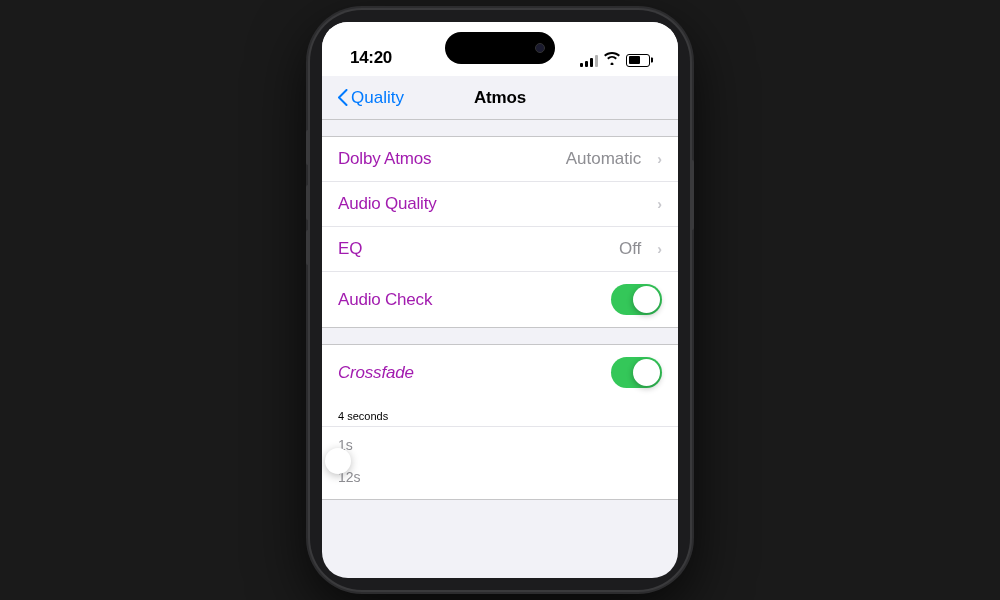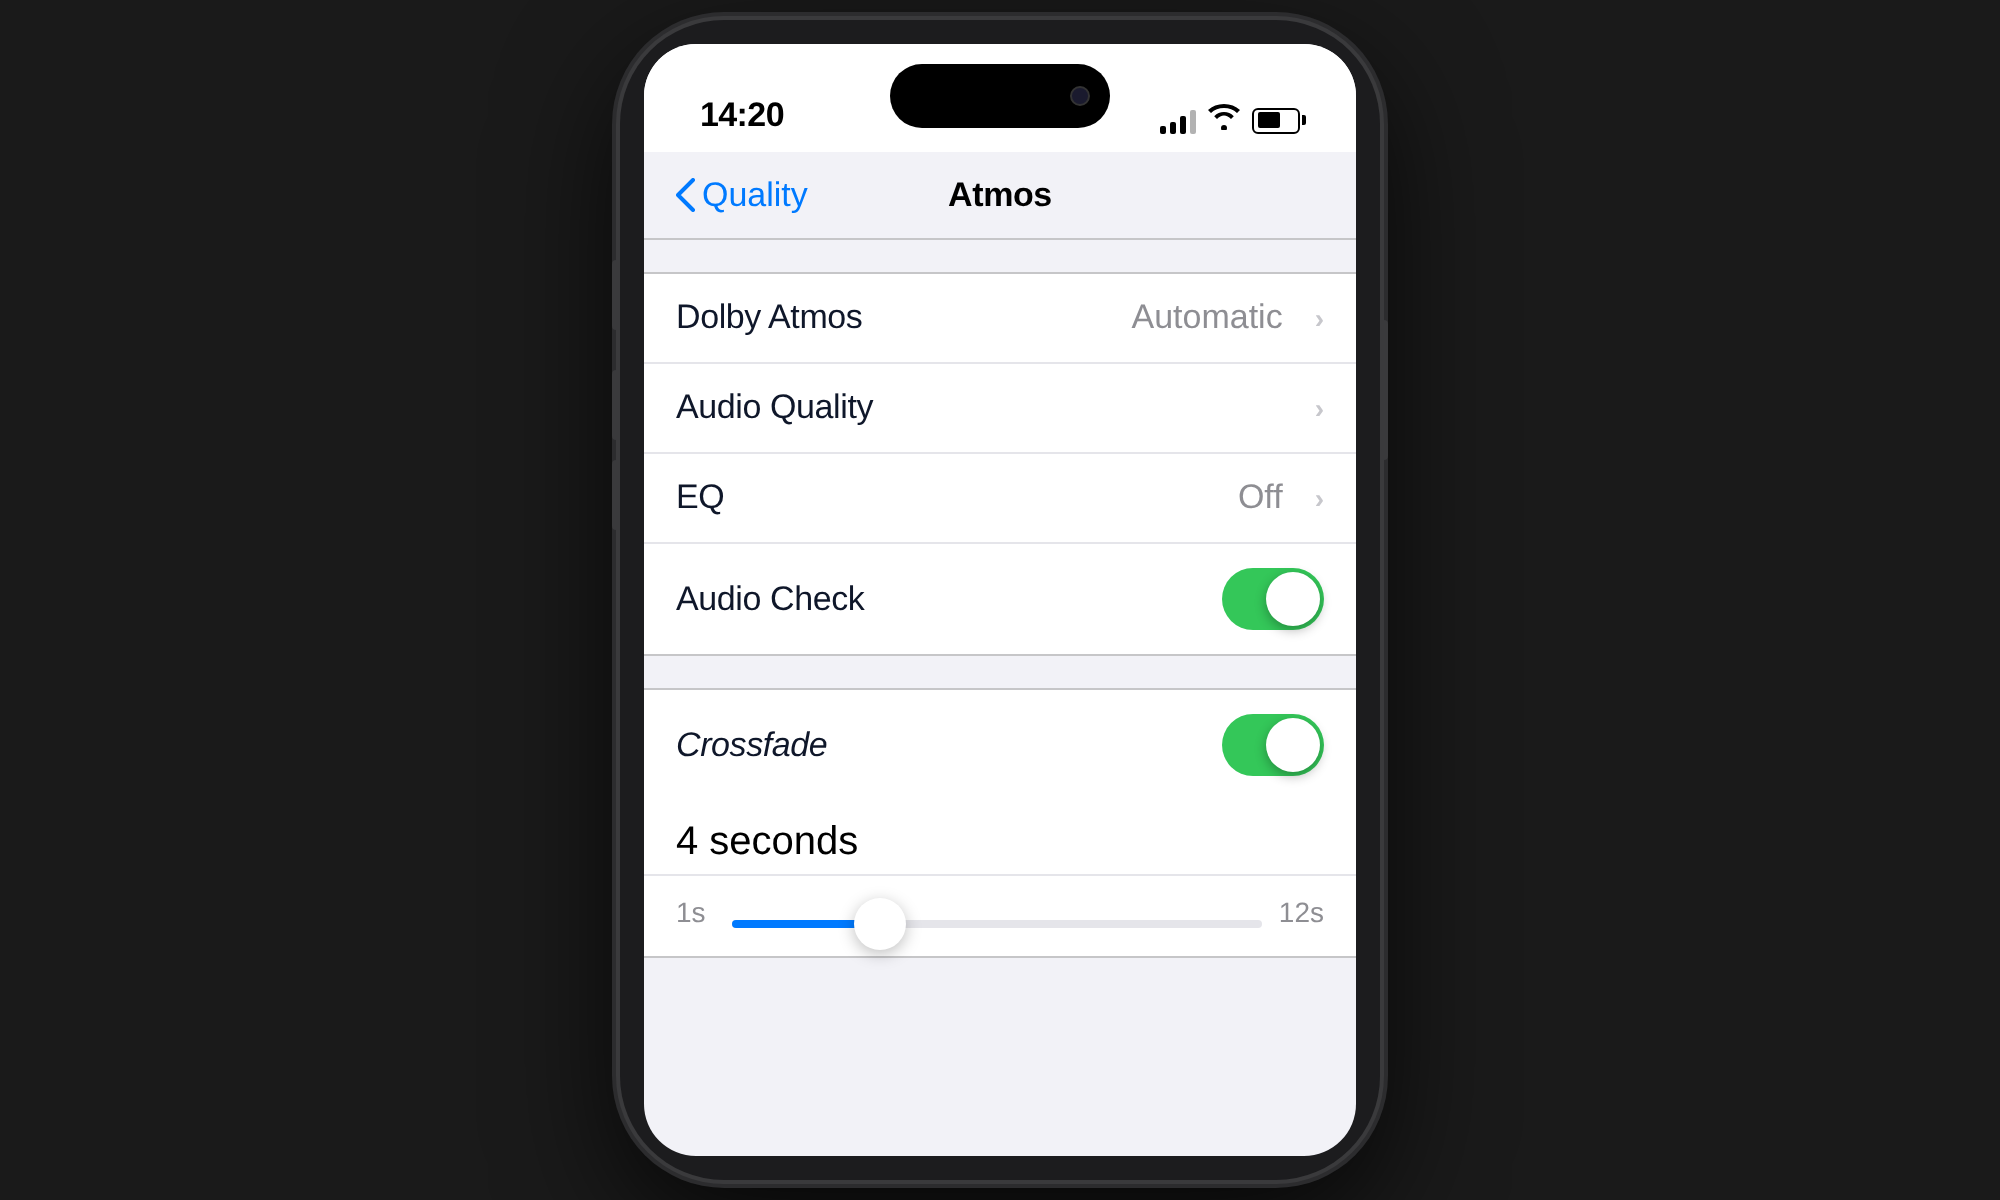--- a/index.html
+++ b/index.html
@@ -215,21 +215,21 @@
       border-bottom: 0.5px solid #e5e5ea;
       min-height: 44px;
     }
 
     .settings-row:last-child {
       border-bottom: none;
     }
 
     .row-label {
       font-size: 17px;
-      color: #0f172a;
+      color: #a21caf;
       letter-spacing: -0.2px;
     }
 
     .row-right {
       display: flex;
       align-items: center;
       gap: 16px;
       color: #8e8e93;
       font-size: 17px;
     }
@@ -265,30 +265,31 @@
     
     .crossfade-section {
       background: white;
       margin: 16px 0 0;
       border-top: 0.5px solid #c6c6c8;
       border-bottom: 0.5px solid #c6c6c8;
     }
 
     .crossfade-value {
       padding: 10px 16px 4px;
-      font-size: 20px;
+      font-size: 11px;
       color: #000;
       border-bottom: 0.5px solid #e5e5ea;
     }
 
     .slider-row {
       padding: 10px 16px 14px;
       display: flex;
-      align-items: flex-end;
+      align-items: flex-start;
       gap: 8px;
+      flex-direction: column;
     }
 
     .slider-label {
       font-size: 14px;
       color: #8e8e93;
       min-width: 20px;
     }
 
     .slider-track {
       flex: 1;

